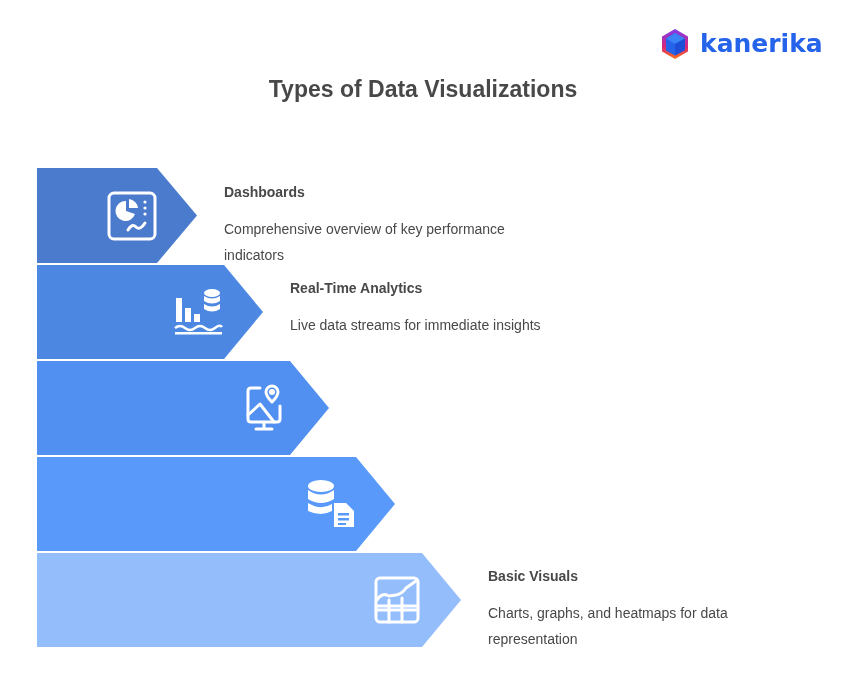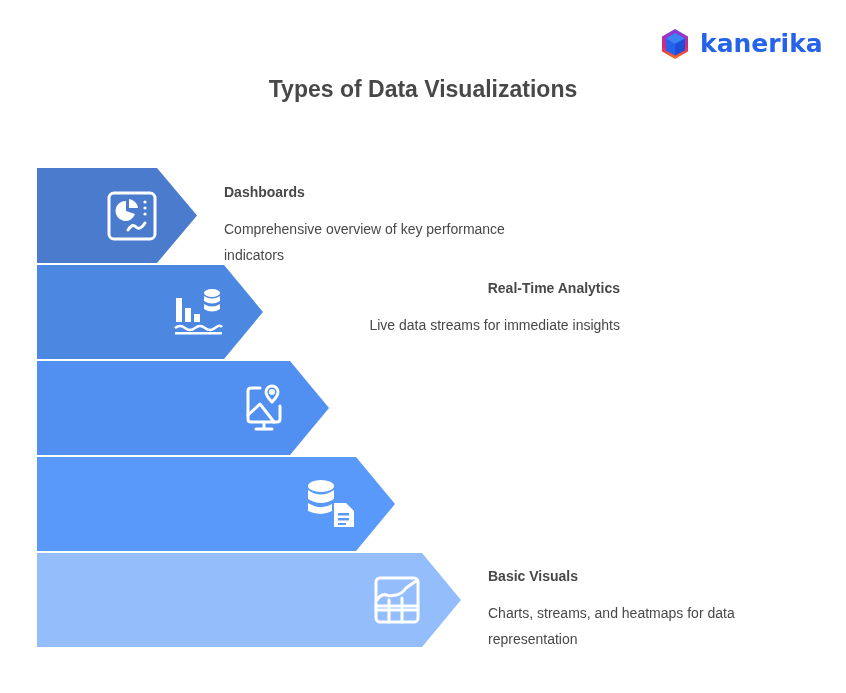--- a/index.html
+++ b/index.html
@@ -105,23 +105,23 @@
       <path d="M17 26 V48 M30 24 V48"></path>
       <path d="M4 36 H46"></path>
       <path d="M5 26 Q10 18 17 22 L24 21 Q30 20 34 14 L44 7"></path>
     </svg>
   </div>
 
   <div class="label" style="left:224px; top:183px; width:330px;">
     <div class="label-title">Dashboards</div>
     <div class="label-desc">Comprehensive overview of key performance indicators</div>
   </div>
-  <div class="label" style="left:290px; top:279px; width:330px;text-align:right;">
+  <div class="label" style="left:290px; top:279px; width:330px;">
     <div class="label-title">Real-Time Analytics</div>
     <div class="label-desc">Live data streams for immediate insights</div>
   </div>
   <div class="label" style="left:356px; top:375px; width:330px;">
   </div>
   <div class="label" style="left:488px; top:567px; width:290px;">
     <div class="label-title">Basic Visuals</div>
-    <div class="label-desc">Charts, streams, and heatmaps for data representation</div>
+    <div class="label-desc">Charts, graphs, and heatmaps for data representation</div>
   </div>
 </div>
 
 </body></html>

